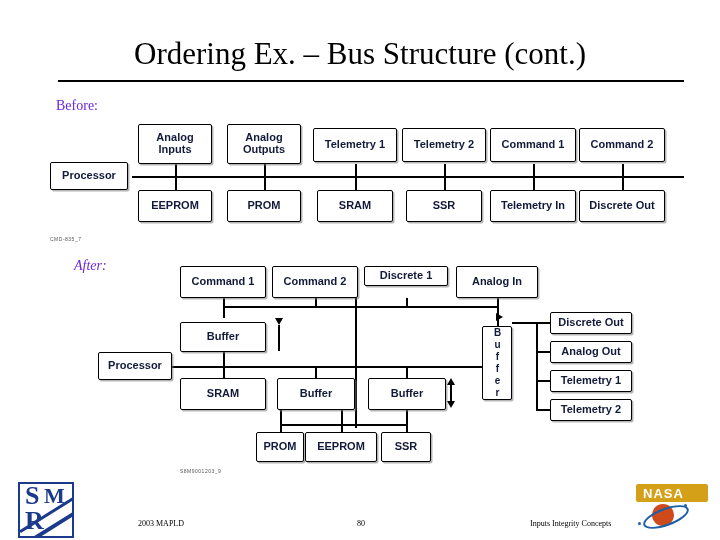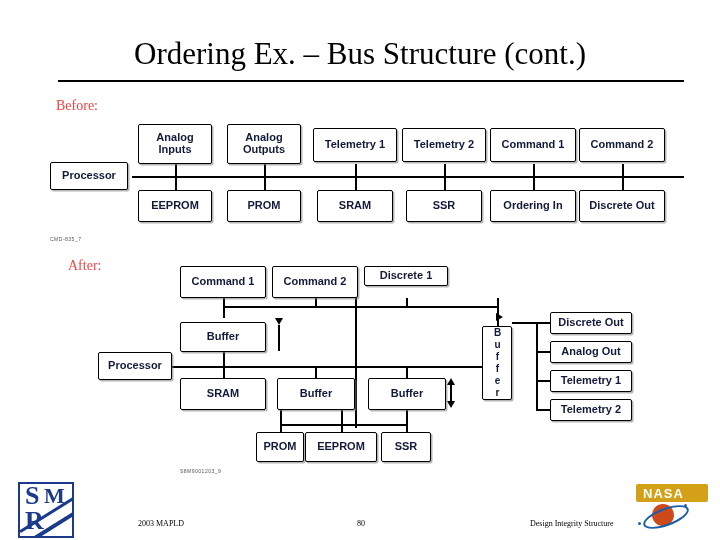--- a/index.html
+++ b/index.html
@@ -41,25 +41,25 @@
     width: 626px;
     height: 2px;
     background: #000000;
   }
 
   
   .section-label {
     position: absolute;
     font-family: "Liberation Serif", serif;
     font-size: 14px;
-    color: #ef4444;
+    color: #6d28d9;
     font-weight: normal;
   }
   #label-before { left: 56px; top: 98px; }
-  #label-after  { left: 68px; top: 258px; }
+  #label-after  { left: 74px; top: 258px; font-style: italic; }
 
   
   .dbox {
     position: absolute;
     box-sizing: border-box;
     border: 1.5px solid #000000;
     background: #ffffff;
     border-radius: 2px;
     font-family: "Liberation Sans", sans-serif;
     font-size: 11px;
@@ -270,21 +270,21 @@
 Outputs</div>
   <div class="dbox" style="left:313px; top:128px; width:84px; height:34px;">Telemetry 1</div>
   <div class="dbox" style="left:402px; top:128px; width:84px; height:34px;">Telemetry 2</div>
   <div class="dbox" style="left:490px; top:128px; width:86px; height:34px;">Command 1</div>
   <div class="dbox" style="left:579px; top:128px; width:86px; height:34px;">Command 2</div>
 
   <div class="dbox" style="left:138px; top:190px; width:74px; height:32px;">EEPROM</div>
   <div class="dbox" style="left:227px; top:190px; width:74px; height:32px;">PROM</div>
   <div class="dbox" style="left:317px; top:190px; width:76px; height:32px;">SRAM</div>
   <div class="dbox" style="left:406px; top:190px; width:76px; height:32px;">SSR</div>
-  <div class="dbox" style="left:490px; top:190px; width:86px; height:32px;">Ordering In</div>
+  <div class="dbox" style="left:490px; top:190px; width:86px; height:32px;">Telemetry In</div>
   <div class="dbox" style="left:579px; top:190px; width:86px; height:32px;">Discrete Out</div>
 
   <div class="tinycap" style="left:50px; top:236px;">CMD-835_7</div>
 
   <div class="section-label" id="label-after">After:</div>
 
   <div class="line vline" style="left:355px; top:298px; height:130px;"></div>
 
   <div class="line hline" style="left:172px; top:366px; width:330px;"></div>
 
@@ -323,20 +323,21 @@
   <div class="arrow arrow-right" style="left:496px; top:313px;"></div>
   <div class="arrow arrow-up" style="left:447px; top:378px;"></div>
   <div class="line vline" style="left:450px; top:385px; height:16px;"></div>
   <div class="arrow arrow-down" style="left:447px; top:401px;"></div>
 
   <div class="dbox" style="left:98px; top:352px; width:74px; height:28px;">Processor</div>
 
   <div class="dbox" style="left:180px; top:266px; width:86px; height:32px;">Command 1</div>
   <div class="dbox" style="left:272px; top:266px; width:86px; height:32px;">Command 2</div>
   <div class="dbox" style="left:364px; top:266px; width:84px; height:20px;">Discrete 1</div>
+  <div class="dbox" style="left:456px; top:266px; width:82px; height:32px;">Analog In</div>
 
   <div class="dbox" style="left:180px; top:322px; width:86px; height:30px;">Buffer</div>
 
   <div class="dbox" style="left:180px; top:378px; width:86px; height:32px;">SRAM</div>
   <div class="dbox" style="left:277px; top:378px; width:78px; height:32px;">Buffer</div>
   <div class="dbox" style="left:368px; top:378px; width:78px; height:32px;">Buffer</div>
 
   <div class="dbox" style="left:256px; top:432px; width:48px; height:30px;">PROM</div>
   <div class="dbox" style="left:305px; top:432px; width:72px; height:30px;">EEPROM</div>
   <div class="dbox" style="left:381px; top:432px; width:50px; height:30px;">SSR</div>
@@ -347,21 +348,21 @@
 
   <div class="dbox" style="left:550px; top:312px; width:82px; height:22px;">Discrete Out</div>
   <div class="dbox" style="left:550px; top:341px; width:82px; height:22px;">Analog Out</div>
   <div class="dbox" style="left:550px; top:370px; width:82px; height:22px;">Telemetry 1</div>
   <div class="dbox" style="left:550px; top:399px; width:82px; height:22px;">Telemetry 2</div>
 
   <div class="tinycap" style="left:180px; top:468px;">S8M9001203_9</div>
 
   <div class="footer-text" id="footer-left">2003 MAPLD</div>
   <div class="footer-text" id="footer-center">80</div>
-  <div class="footer-text" id="footer-right">Design Integrity Structure</div>
+  <div class="footer-text" id="footer-right">Inputs Integrity Concepts</div>
 
   <div class="logo-smc">
     <span class="sl s-ch">S</span>
     <span class="sl m-ch">M</span>
     <span class="sl r-ch">R</span>
     <span class="diag"></span>
     <span class="diag2"></span>
   </div>
 
 

